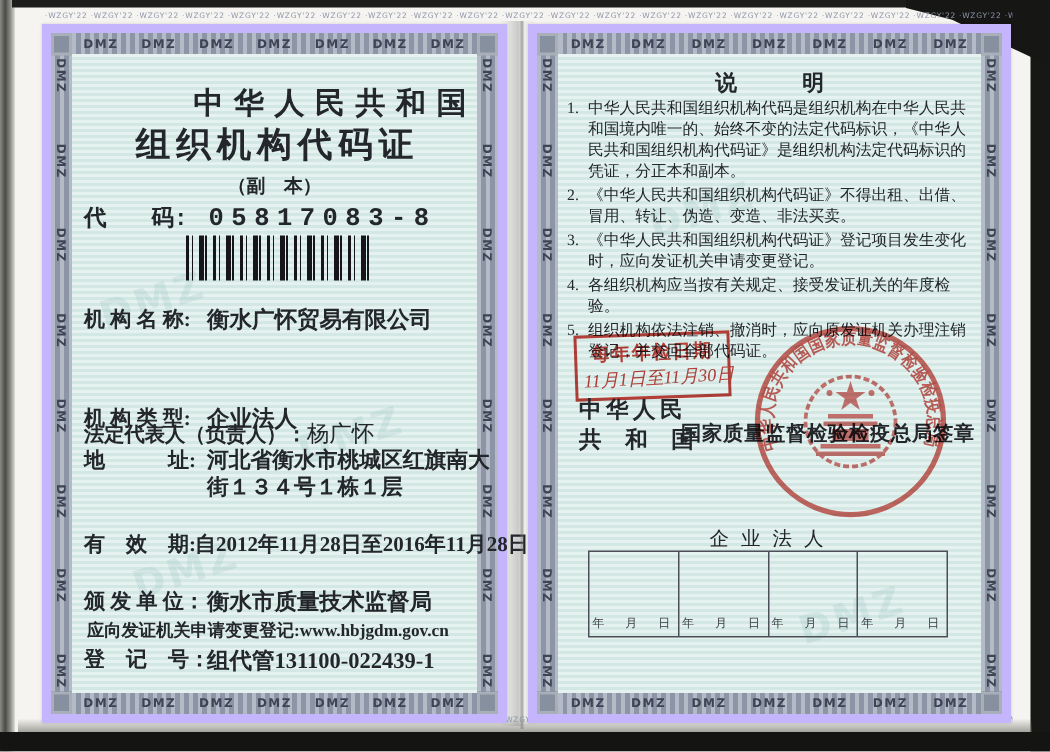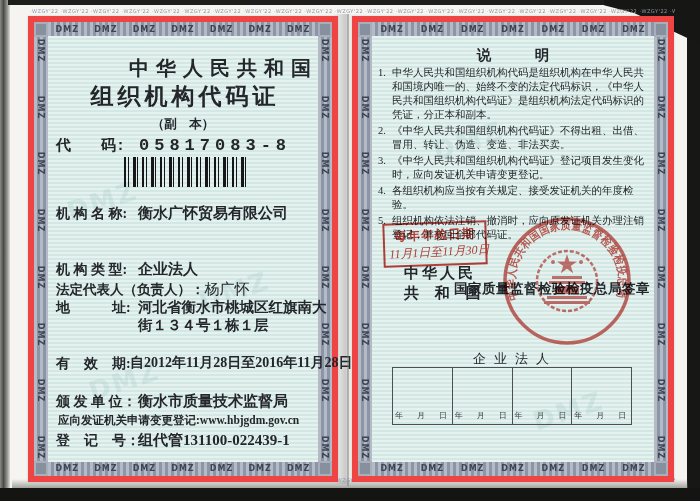--- a/index.html
+++ b/index.html
@@ -16,21 +16,21 @@
   .shadow-bottom{position:absolute;left:12px;bottom:13px;width:676px;height:9px;
     background:linear-gradient(180deg,rgba(100,100,95,0),rgba(95,95,90,.55));}
   .gutter-shade{position:absolute;left:334px;top:14px;width:24px;height:470px;
     background:linear-gradient(90deg,rgba(140,145,140,0),rgba(130,135,138,.38) 48%,rgba(140,140,140,.08) 65%,rgba(0,0,0,0));}
   .fold-line{position:absolute;left:347px;top:14px;width:2px;height:472px;background:rgba(115,120,115,.45);}
   .stitch{position:absolute;left:371px;top:34px;width:3px;height:436px;
     background:repeating-linear-gradient(180deg,#2c2c2c 0 7px,transparent 7px 44px);}
   .micro-row{position:absolute;left:30px;width:645px;height:6px;font-family:"DejaVu Sans",sans-serif;
     font-size:5px;letter-spacing:.5px;color:#8d96ab;white-space:nowrap;overflow:hidden;line-height:6px;}
   
-  .page{position:absolute;top:16px;height:466px;background:#ef4444;box-shadow:0 0 2px rgba(0,0,0,.15);}
+  .page{position:absolute;top:16px;height:466px;background:#c4b5fd;box-shadow:0 0 2px rgba(0,0,0,.15);}
   .page-left{left:28px;width:310px;}
   .page-right{left:352px;width:322px;}
   .band-frame{position:absolute;inset:6px;}
   .band{position:absolute;background:#9aa3b2;
     background-image:repeating-linear-gradient(90deg,rgba(255,255,255,.26) 0 3px,rgba(85,95,115,.20) 3px 6px);
     color:#3e4454;font-family:"DejaVu Sans",sans-serif;font-weight:700;font-size:8px;letter-spacing:1px;}
   .band-h{left:14px;right:14px;height:15px;display:flex;justify-content:space-around;align-items:center;}
   .band-top{top:0;} .band-bot{bottom:0;}
   .band-v{top:0;bottom:0;width:14px;display:flex;flex-direction:column;justify-content:space-around;align-items:center;}
   .band-lft{left:0;} .band-rgt{right:0;}
@@ -60,21 +60,21 @@
   .admin{position:absolute;left:10px;top:377px;font-size:11.5px;font-weight:700;white-space:nowrap;}
   
   .rhead{position:absolute;left:0;top:10px;width:100%;text-align:center;font-size:14.5px;font-weight:700;}
   .notes{position:absolute;left:6px;top:30px;width:276px;display:flex;flex-direction:column;gap:2px;}
   .note{position:relative;padding-left:14px;font-size:10.5px;line-height:14px;}
   .note b{position:absolute;left:0;top:0;font-weight:400;}
   .stamp{position:absolute;left:11px;top:186px;width:92px;padding:3px 4px;border:2.5px solid #c9423c;
     color:#c9423c;text-align:center;transform:rotate(-2deg);mix-blend-mode:multiply;}
   .stamp .s1{font-size:12.5px;font-weight:700;letter-spacing:1px;white-space:nowrap;}
   .stamp .s2{font-size:12px;font-style:italic;white-space:nowrap;transform:rotate(-1deg);}
-  .cty{position:absolute;left:14px;font-size:15px;font-weight:700;white-space:nowrap;margin-left:18px;}
+  .cty{position:absolute;left:14px;font-size:15px;font-weight:700;white-space:nowrap;}
   .auth{position:absolute;left:82px;top:244px;font-size:13.5px;font-weight:700;letter-spacing:.5px;white-space:nowrap;}
   .seal{position:absolute;left:128px;top:178px;mix-blend-mode:multiply;opacity:.9;}
   .notice{position:absolute;left:26px;top:296px;width:268px;font-size:10.5px;font-weight:700;line-height:14px;}
   .recname{position:absolute;left:20px;top:314px;width:238px;text-align:center;font-size:13px;letter-spacing:8px;text-indent:8px;}
   .rtable{position:absolute;left:20px;top:331px;width:238px;height:56px;border:1px solid #4c4f58;display:flex;}
   .rcell{flex:1;display:flex;align-items:flex-end;justify-content:center;padding-bottom:3px;}
   .rcell:not(:first-child){border-left:1px solid #4c4f58;}
   .rcell span{font-size:8px;letter-spacing:3px;color:#3a3d45;}
   .serial{position:absolute;left:130px;top:390px;display:flex;align-items:baseline;gap:9px;color:#9c312c;white-space:nowrap;}
   .serial .sp{font-size:13px;font-family:"DejaVu Sans",sans-serif;}
@@ -153,21 +153,21 @@
 
       <div class="coderow">
         <span class="codelab">代　　码:</span><span class="codeval">05817083-8</span>
       </div>
       <div class="barcode"></div>
 
       <div class="lrow" style="top:168px">
         <span class="lab">机 构 名 称:</span>
         <span class="val vabs" style="left:82px">衡水广怀贸易有限公司</span>
       </div>
-      <div class="lrow" style="top:224px">
+      <div class="lrow" style="top:234px">
         <span class="lab">机 构 类 型:</span>
         <span class="val vabs" style="left:82px">企业法人</span>
       </div>
       <div class="lrow" style="top:244px">
         <span class="lab" style="font-size:13.5px">法定代表人（负责人）：</span><span class="val">杨广怀</span>
       </div>
       <div class="lrow" style="top:262px">
         <span class="lab">地　　　址:</span>
         <span class="val vabs addrval">河北省衡水市桃城区红旗南大街１３４号１栋１层</span>
       </div>

